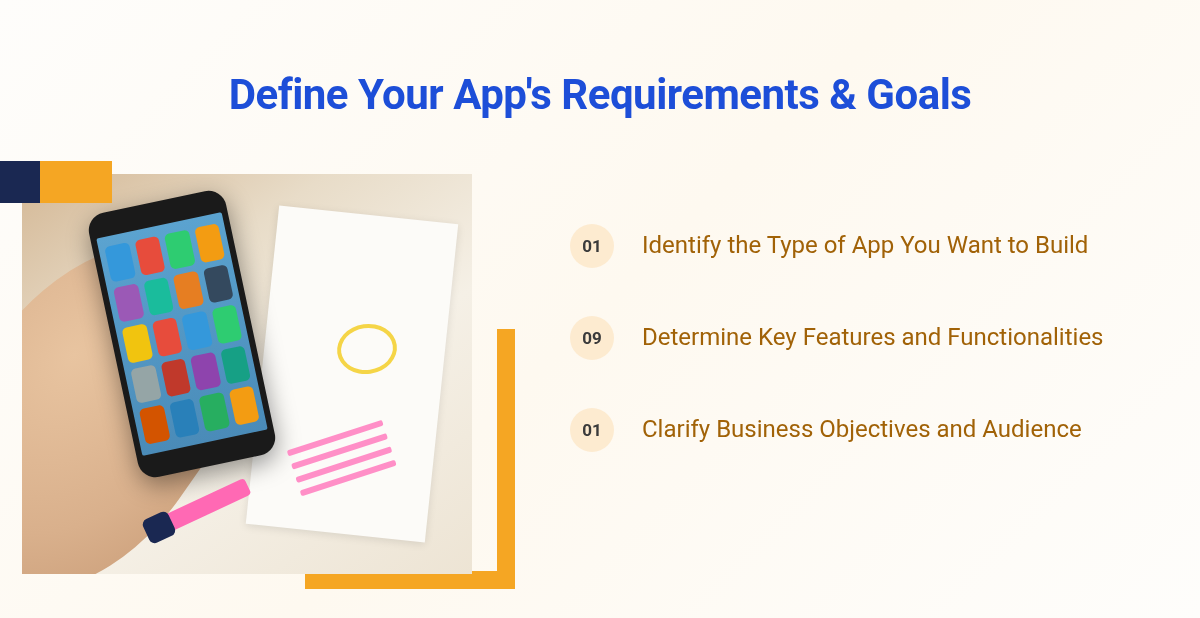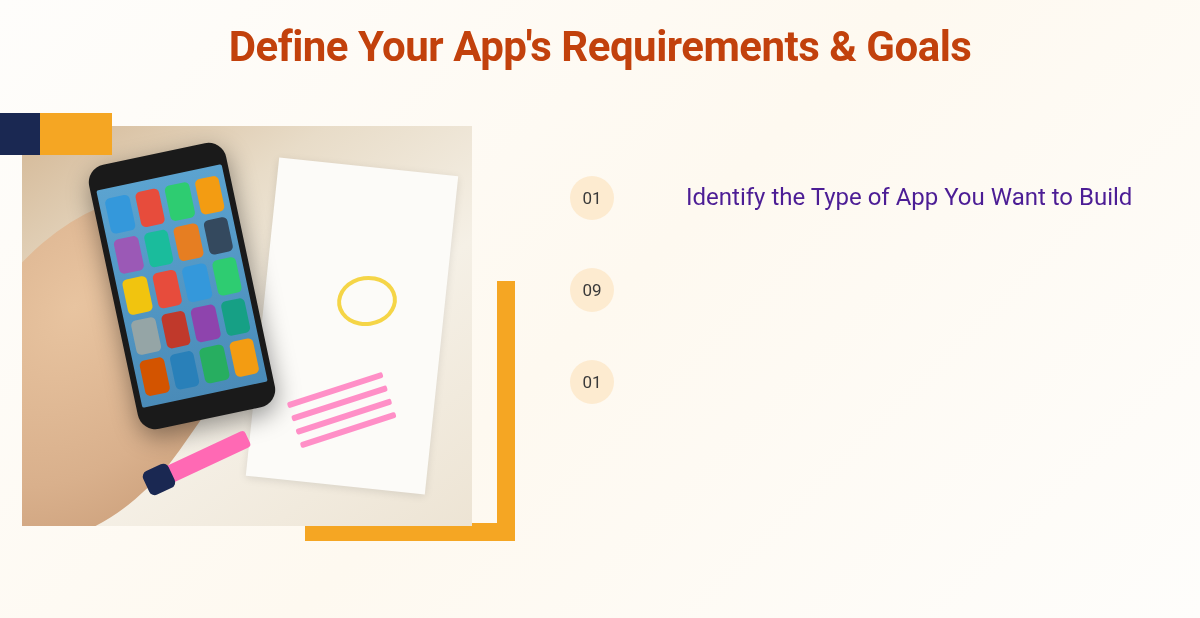--- a/index.html
+++ b/index.html
@@ -16,23 +16,23 @@
       overflow: hidden;
     }
     .container {
       width: 100%;
       height: 100%;
       position: relative;
     }
     .title {
       font-size: 42px;
       font-weight: 700;
-      color: #c2410c;
+      color: #1d4ed8;
       text-align: center;
-      padding-top: 22px;
+      padding-top: 70px;
       letter-spacing: -0.5px;
     }
     .content {
       display: flex;
       margin-top: 55px;
       position: relative;
     }
     .image-section {
       position: relative;
       width: 500px;
@@ -208,33 +208,32 @@
     }
     .badge {
       width: 44px;
       height: 44px;
       border-radius: 50%;
       background: #fdebd0;
       display: flex;
       align-items: center;
       justify-content: center;
       font-size: 17px;
-      font-weight: 400;
+      font-weight: 700;
       color: #3a3a3a;
       flex-shrink: 0;
       margin-right: 28px;
     }
     .item-text {
       font-size: 24px;
       font-weight: 400;
-      color: #4c1d95;
+      color: #a16207;
       line-height: 1.45;
       max-width: 480px;
       padding-top: 4px;
-      margin-left: 44px;
     }
   </style>
 </head>
 <body>
 
 <div class="container">
   <h1 class="title">Define Your App's Requirements &amp; Goals</h1>
 
   <div class="content">
     <div class="image-section">
@@ -280,19 +279,21 @@
       </div>
     </div>
 
     <div class="list-section">
       <div class="list-item">
         <div class="badge">01</div>
         <div class="item-text">Identify the Type of App You Want to Build</div>
       </div>
       <div class="list-item">
         <div class="badge">09</div>
+        <div class="item-text">Determine Key Features and Functionalities</div>
       </div>
       <div class="list-item">
         <div class="badge">01</div>
+        <div class="item-text">Clarify Business Objectives and Audience</div>
       </div>
     </div>
   </div>
 </div>
 
 </body></html>

